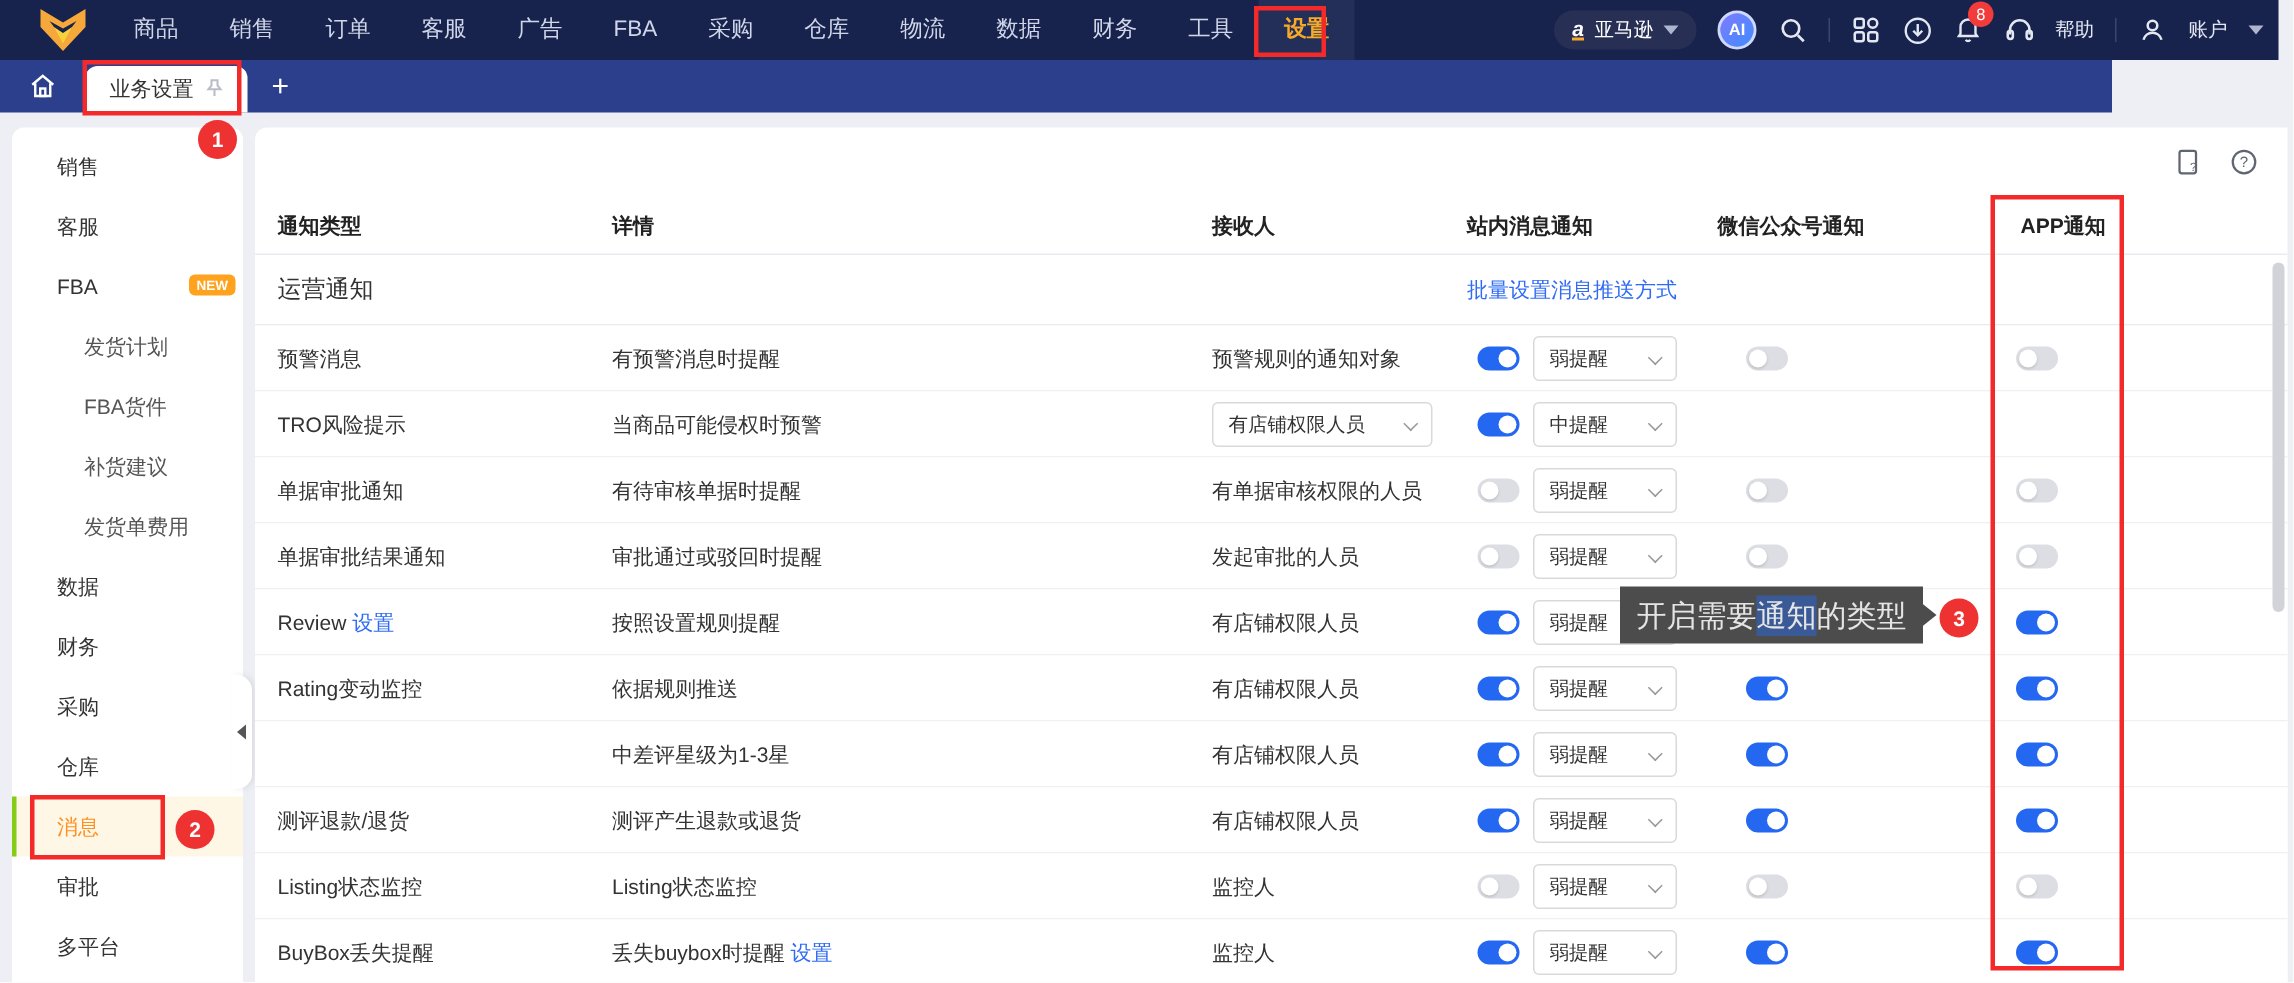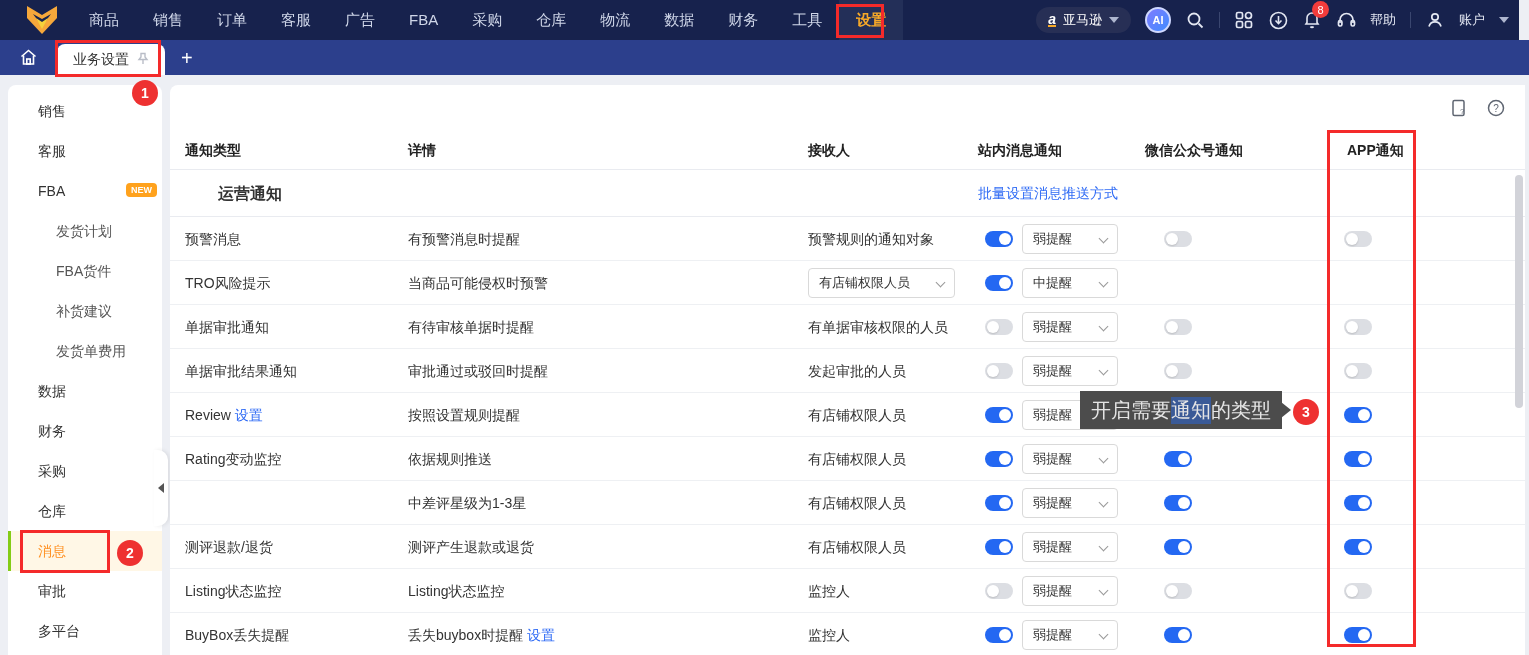--- a/index.html
+++ b/index.html
@@ -19,21 +19,21 @@
   .caret-down { width:0; height:0; border-left:5px solid transparent; border-right:5px solid transparent; border-top:6px solid #aeb6cf; }
   .ai-badge { width:26px; height:26px; border-radius:50%; background:linear-gradient(135deg,#7f7bff,#3f8cff); color:#fff; font-size:11px; font-weight:bold; display:flex; align-items:center; justify-content:center; border:2px solid #cfd8ff; cursor:pointer; }
   .nav-ico { width:20px; height:20px; display:flex; align-items:center; justify-content:center; cursor:pointer; position:relative; }
   .nav-ico svg { display:block; }
   .nav-divider { width:1px; height:16px; background:#3a466f; }
   .nav-text { color:#e3e7f2; font-size:13px; cursor:pointer; }
   .bell-wrap { position:relative; }
   .badge { position:absolute; top:-9px; left:10px; min-width:17px; height:17px; border-radius:9px; background:#f23c3c; color:#fff; font-size:11px; display:flex; align-items:center; justify-content:center; padding:0 3px; }
 
   
-  .tabbar { position:absolute; left:0; top:40px; width:1529px; height:35px; background:#2c3f8c; display:flex; align-items:flex-end; }
+  .tabbar { position:absolute; left:0; top:40px; width:1408px; height:35px; background:#2c3f8c; display:flex; align-items:flex-end; }
   .home-btn { width:24px; height:24px; margin:0 0 6px 16px; display:flex; align-items:center; justify-content:center; cursor:pointer; }
   .tab-active { margin-left:17px; height:31px; background:#fff; border-radius:8px 8px 0 0; display:flex; align-items:center; gap:8px; padding:0 16px; color:#333; font-size:14px; cursor:pointer; }
   .pin-ico { color:#b9bdc7; font-size:13px; }
   .tab-plus { margin:0 0 7px 16px; color:#fff; font-size:20px; line-height:20px; cursor:pointer; }
 
   
   .sidebar { position:absolute; left:8px; top:85px; width:154px; height:570px; background:#fff; border-radius:8px 8px 0 0; padding-top:6px; }
   .side-item { height:40px; line-height:40px; padding-left:30px; font-size:14px; color:#333; cursor:pointer; position:relative; white-space:nowrap; }
   .side-item.sub { padding-left:48px; color:#555; }
   .side-item.selected { color:#ff8f1f; background:#fff7e6; border-left:3px solid #84cc16; padding-left:27px; }
@@ -43,21 +43,21 @@
 
   
   .main { position:absolute; left:170px; top:85px; width:1355px; height:570px; background:#fff; border-radius:8px 0 0 0; }
   .main-top-icons { position:absolute; top:14px; right:20px; display:flex; gap:18px; }
   .main-top-icons .ico { width:18px; height:18px; cursor:pointer; color:#5f6672; }
 
   .thead { position:absolute; left:0; top:50px; width:1355px; height:35px; border-bottom:1px solid #e9ebf0; }
   .th { position:absolute; top:0; height:35px; line-height:30px; font-weight:bold; color:#222; font-size:14px; white-space:nowrap; }
 
   .section-row { position:absolute; left:0; top:85px; width:1355px; height:47px; border-bottom:1px solid #e9ebf0; }
-  .section-title { position:absolute; left:15px; top:0; line-height:47px; font-size:16px; font-weight:bold; color:#333;margin-left:33px; }
+  .section-title { position:absolute; left:15px; top:0; line-height:47px; font-size:16px; font-weight:normal; color:#333; }
   .section-link { position:absolute; left:808px; top:0; line-height:47px; font-size:14px; color:#2f6bf5; cursor:pointer; }
 
   .trow { position:absolute; left:0; width:1355px; height:44px; border-bottom:1px solid #eef0f3; background:#fff; }
   .cell-text { position:absolute; top:0; line-height:44px; font-size:14px; color:#333; white-space:nowrap; }
   .cell-link { color:#2f6bf5; cursor:pointer; }
 
   .switch { position:absolute; width:28px; height:16px; border-radius:9px; top:14px; cursor:pointer; }
   .switch .knob { position:absolute; top:2px; width:12px; height:12px; border-radius:50%; background:#fff; }
   .switch.on { background:#2468f2; } .switch.on .knob { right:2px; }
   .switch.off { background:#dcdee3; } .switch.off .knob { left:2px; box-shadow:0 1px 2px rgba(0,0,0,0.15); }

